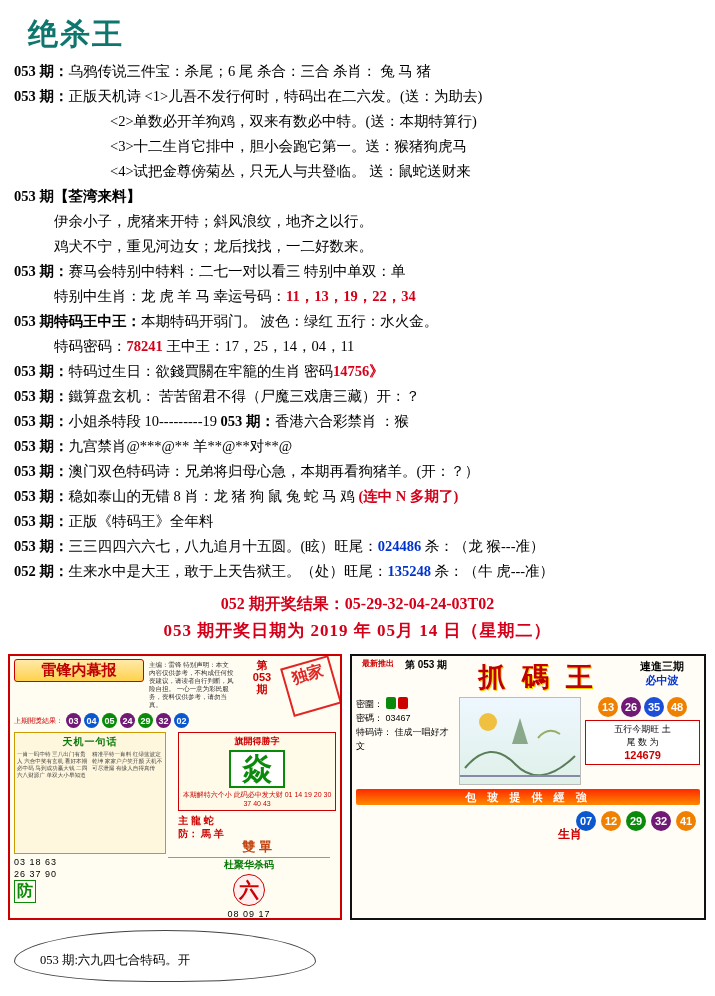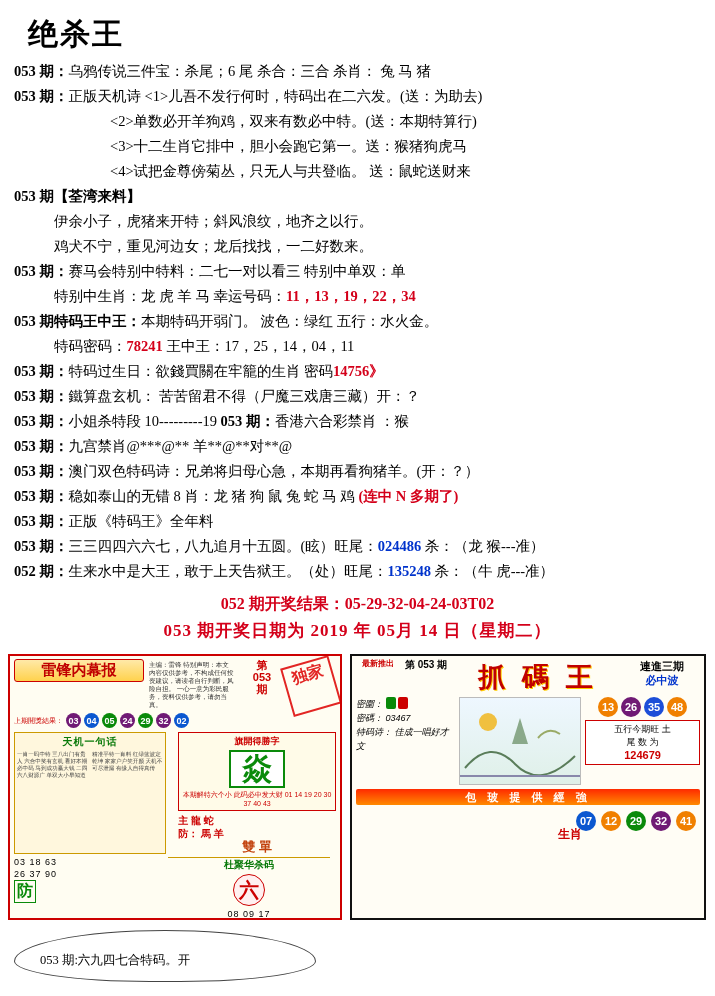--- a/index.html
+++ b/index.html
@@ -17,21 +17,21 @@
   }
   .page {
     width: 715px;
     height: 996px;
     position: relative;
   }
   .site-title {
     font-family: "Liberation Serif", serif;
     font-size: 30px;
     font-weight: bold;
-    color: #000000;
+    color: #0f766e;
     letter-spacing: 2px;
     padding: 14px 0 4px 28px;
   }
   .lines {
     padding: 0 14px 0 14px;
   }
   .line {
     font-size: 14.5px;
     line-height: 25px;
     white-space: nowrap;
@@ -293,21 +293,21 @@
     color: #000;
     font-weight: bold;
     line-height: 14px;
   }
   .pr-right-head .b { color: #0033cc; }
   .pr-mid {
     display: flex;
     padding: 2px 4px;
     gap: 4px;
   }
-  .pr-left-col { width: 100px; font-size: 9px; line-height: 14px; font-style: italic; }
+  .pr-left-col { width: 100px; font-size: 9px; line-height: 14px; }
   .pr-art {
     width: 120px;
     height: 86px;
     border: 1px solid #bbb;
     background: linear-gradient(#eef7ff, #dff0e8);
     position: relative;
   }
   .pr-right-col { width: 116px; }
   .pr-balls-row {
     display: flex; gap: 3px; justify-content: center; margin-bottom: 3px;

